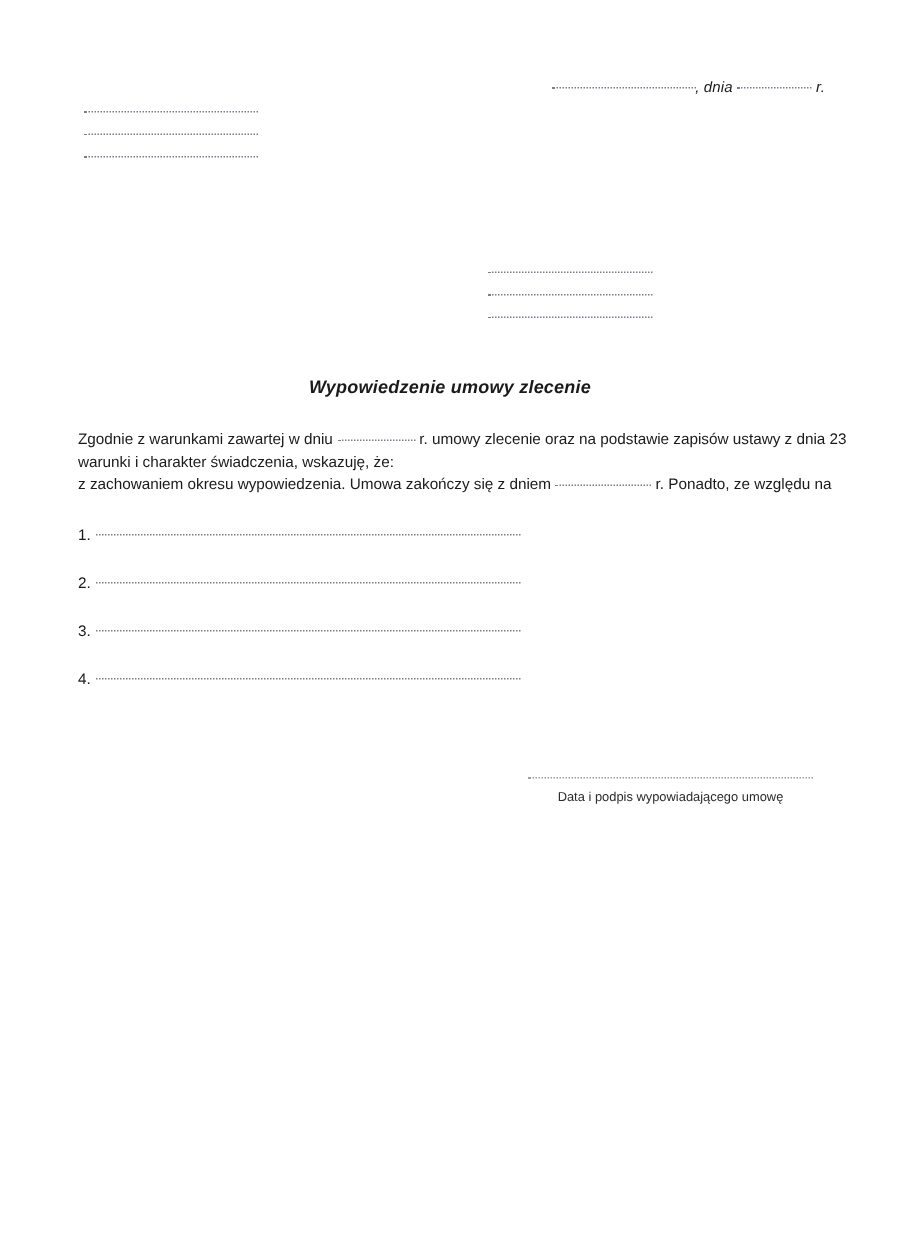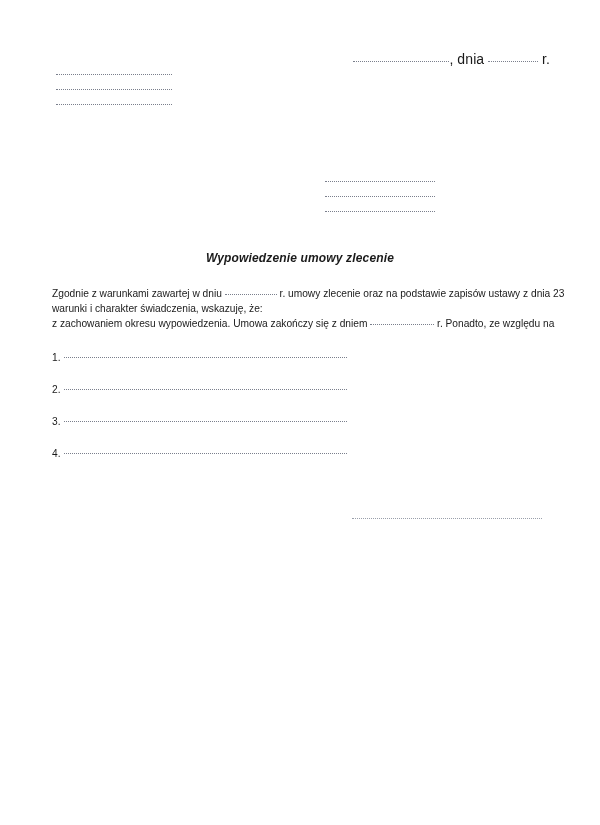--- a/index.html
+++ b/index.html
@@ -29,23 +29,24 @@
     vertical-align: 2px;
   }
 
   
   .date-line {
     position: absolute;
     top: 52px;
     left: 300px;
     width: 250px;
     text-align: right;
-    font-size: 14px;
+    font-size: 10px;
     line-height: 14px;
     white-space: nowrap;
+    font-style: italic;
   }
   .date-line .dotline.long  { width: 96px; }
   .date-line .dotline.short { width: 50px; }
   .date-line .lbl { letter-spacing: .1px; }
 
   
   .dot-block {
     position: absolute;
   }
   .dot-block .rule {
@@ -193,15 +194,16 @@
       <span class="fill"></span>
     </div>
     <div class="item">
       <span class="num">4.</span>
       <span class="fill"></span>
     </div>
   </div>
 
   <div class="signature">
     <div class="sig-rule"></div>
+    <div class="sig-caption">Data i podpis wypowiadającego umowę</div>
   </div>
 
 </div>
 
 </body></html>

